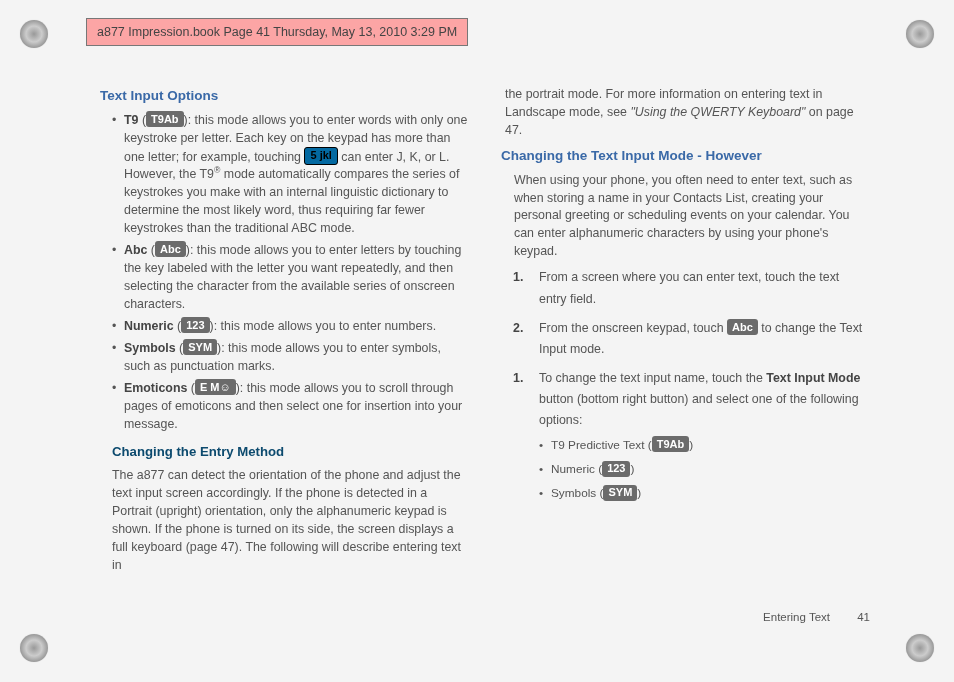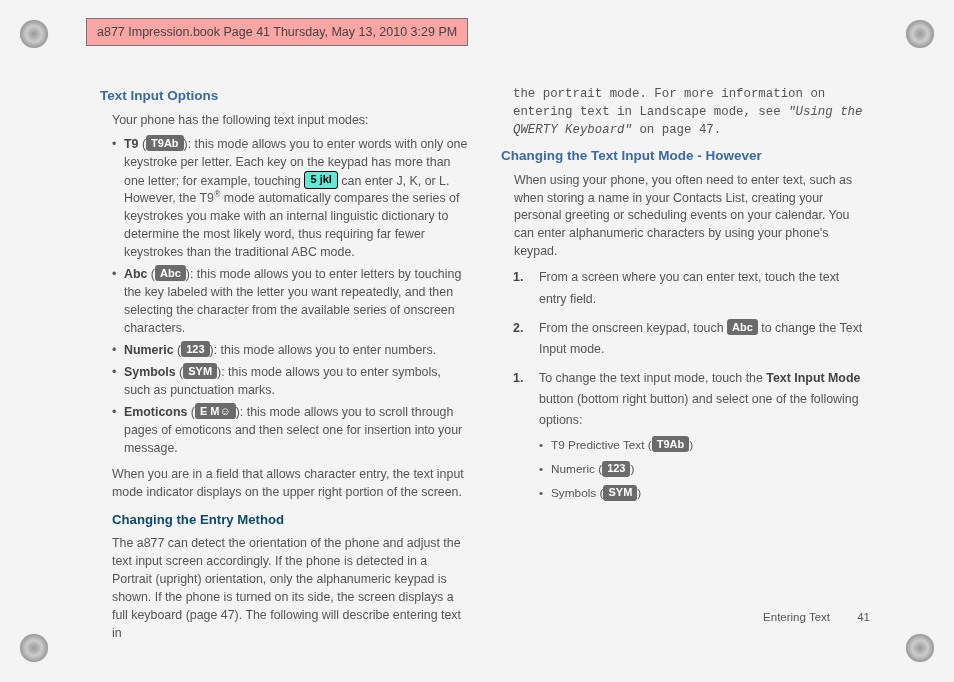--- a/index.html
+++ b/index.html
@@ -88,21 +88,21 @@
     font-weight: bold;
     position: relative;
     top: -1px;
   }
   .keycap.dark {
     background: #000;
     color: #fff;
     border: 1px solid #000;
   }
   .keycap.dark.outline {
-    background: #5eead4;
+    background: #0369a1;
     color: #000;
     border: 1.3px solid #000;
   }
   .bold { font-weight: bold; color: #444; }
   .italic { font-style: italic; }
   ol.steps {
     list-style: none;
     margin: 0 0 8px 12px;
     padding: 0;
     counter-reset: step;
@@ -163,21 +163,20 @@
 <div class="corner-ornament tr"></div>
 <div class="corner-ornament bl"></div>
 <div class="corner-ornament br"></div>
 
 <div class="crop-box">a877 Impression.book  Page 41  Thursday, May 13, 2010  3:29 PM</div>
 
 <div class="page">
 
   <div class="col">
     <h3 class="blue">Text Input Options</h3>
-    <p class="body-text">Your phone has the following text input modes:</p>
     <ul class="modes">
       <li>
         <span class="bold">T9</span>
         (<span class="keycap">T9Ab</span>)<span>: this mode allows you to enter words with only one keystroke per letter. Each key on the keypad has more than one letter; for example, touching </span><span class="keycap dark outline">5 jkl</span><span> can enter J, K, or L. However, the T9</span><sup>®</sup><span> mode automatically compares the series of keystrokes you make with an internal linguistic dictionary to determine the most likely word, thus requiring far fewer keystrokes than the traditional ABC mode.</span>
       </li>
       <li>
         <span class="bold">Abc</span>
         (<span class="keycap">Abc</span>)<span>: this mode allows you to enter letters by touching the key labeled with the letter you want repeatedly, and then selecting the character from the available series of onscreen characters.</span>
       </li>
       <li>
@@ -186,40 +185,39 @@
       </li>
       <li>
         <span class="bold">Symbols</span>
         (<span class="keycap">SYM</span>)<span>: this mode allows you to enter symbols, such as punctuation marks.</span>
       </li>
       <li>
         <span class="bold">Emoticons</span>
         (<span class="keycap">E M☺</span>)<span>: this mode allows you to scroll through pages of emoticons and then select one for insertion into your message.</span>
       </li>
     </ul>
-    <p class="body-text">When you are in a field that allows character entry, the text input mode indicator displays on the upper right portion of the screen.</p>
     <h4 class="bluesub">Changing the Entry Method</h4>
     <p class="body-text">The a877 can detect the orientation of the phone and adjust the text input screen accordingly. If the phone is detected in a Portrait (upright) orientation, only the alphanumeric keypad is shown. If the phone is turned on its side, the screen displays a full keyboard (page 47). The following will describe entering text in</p>
   </div>
 
   <div class="col">
-    <p class="body-text" style="margin-left:12px;font-family:Liberation Mono, monospace;">
+    <p class="body-text" style="margin-left:4px;">
       <span>the portrait mode. For more information on entering text in Landscape mode, see </span><span class="italic">"Using the QWERTY Keyboard"</span><span> on page 47.</span>
     </p>
     <h3 class="blue">Changing the Text Input Mode - However</h3>
     <p class="body-text" style="margin-left:13px;">When using your phone, you often need to enter text, such as when storing a name in your Contacts List, creating your personal greeting or scheduling events on your calendar. You can enter alphanumeric characters by using your phone's keypad.</p>
     <ol class="steps">
       <li>From a screen where you can enter text, touch the text entry field.</li>
       <li>
         <span>From the onscreen keypad, touch </span><span class="keycap">Abc</span><span> to change the Text Input mode.</span>
       </li>
     </ol>
     <ol class="steps">
       <li>
-        <span>To change the text input mode, touch the </span><span class="bold">Text Input Mode</span><span> button (bottom right button) and select one of the following options:</span>
+        <span>To change the text input name, touch the </span><span class="bold">Text Input Mode</span><span> button (bottom right button) and select one of the following options:</span>
         <ul class="opts">
           <li>
             <span>T9 Predictive Text (</span><span class="keycap">T9Ab</span><span>)</span>
           </li>
           <li>
             <span>Numeric (</span><span class="keycap">123</span><span>)</span>
           </li>
           <li>
             <span>Symbols (</span><span class="keycap">SYM</span><span>)</span>
           </li>

